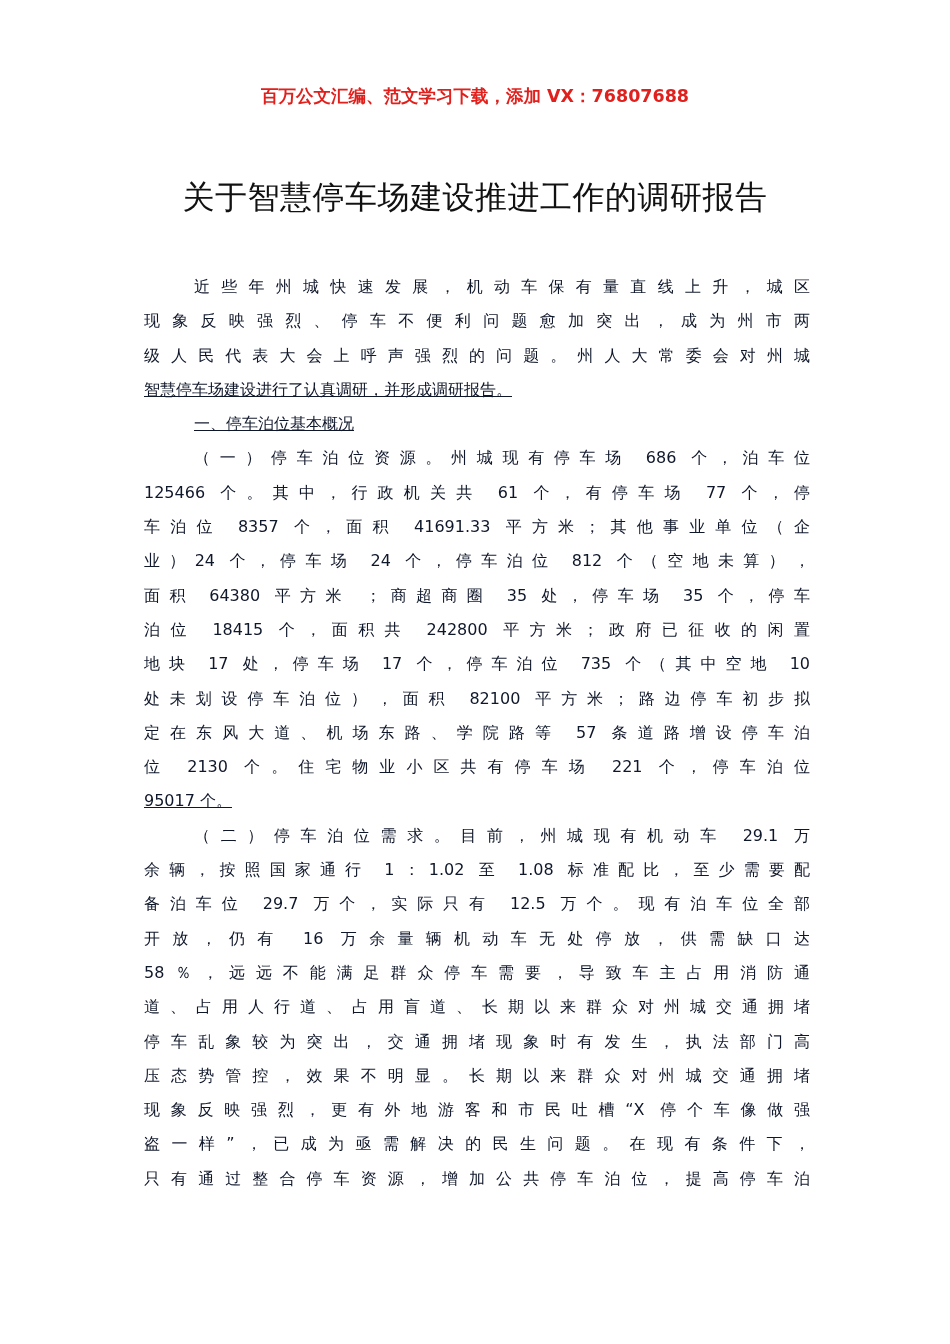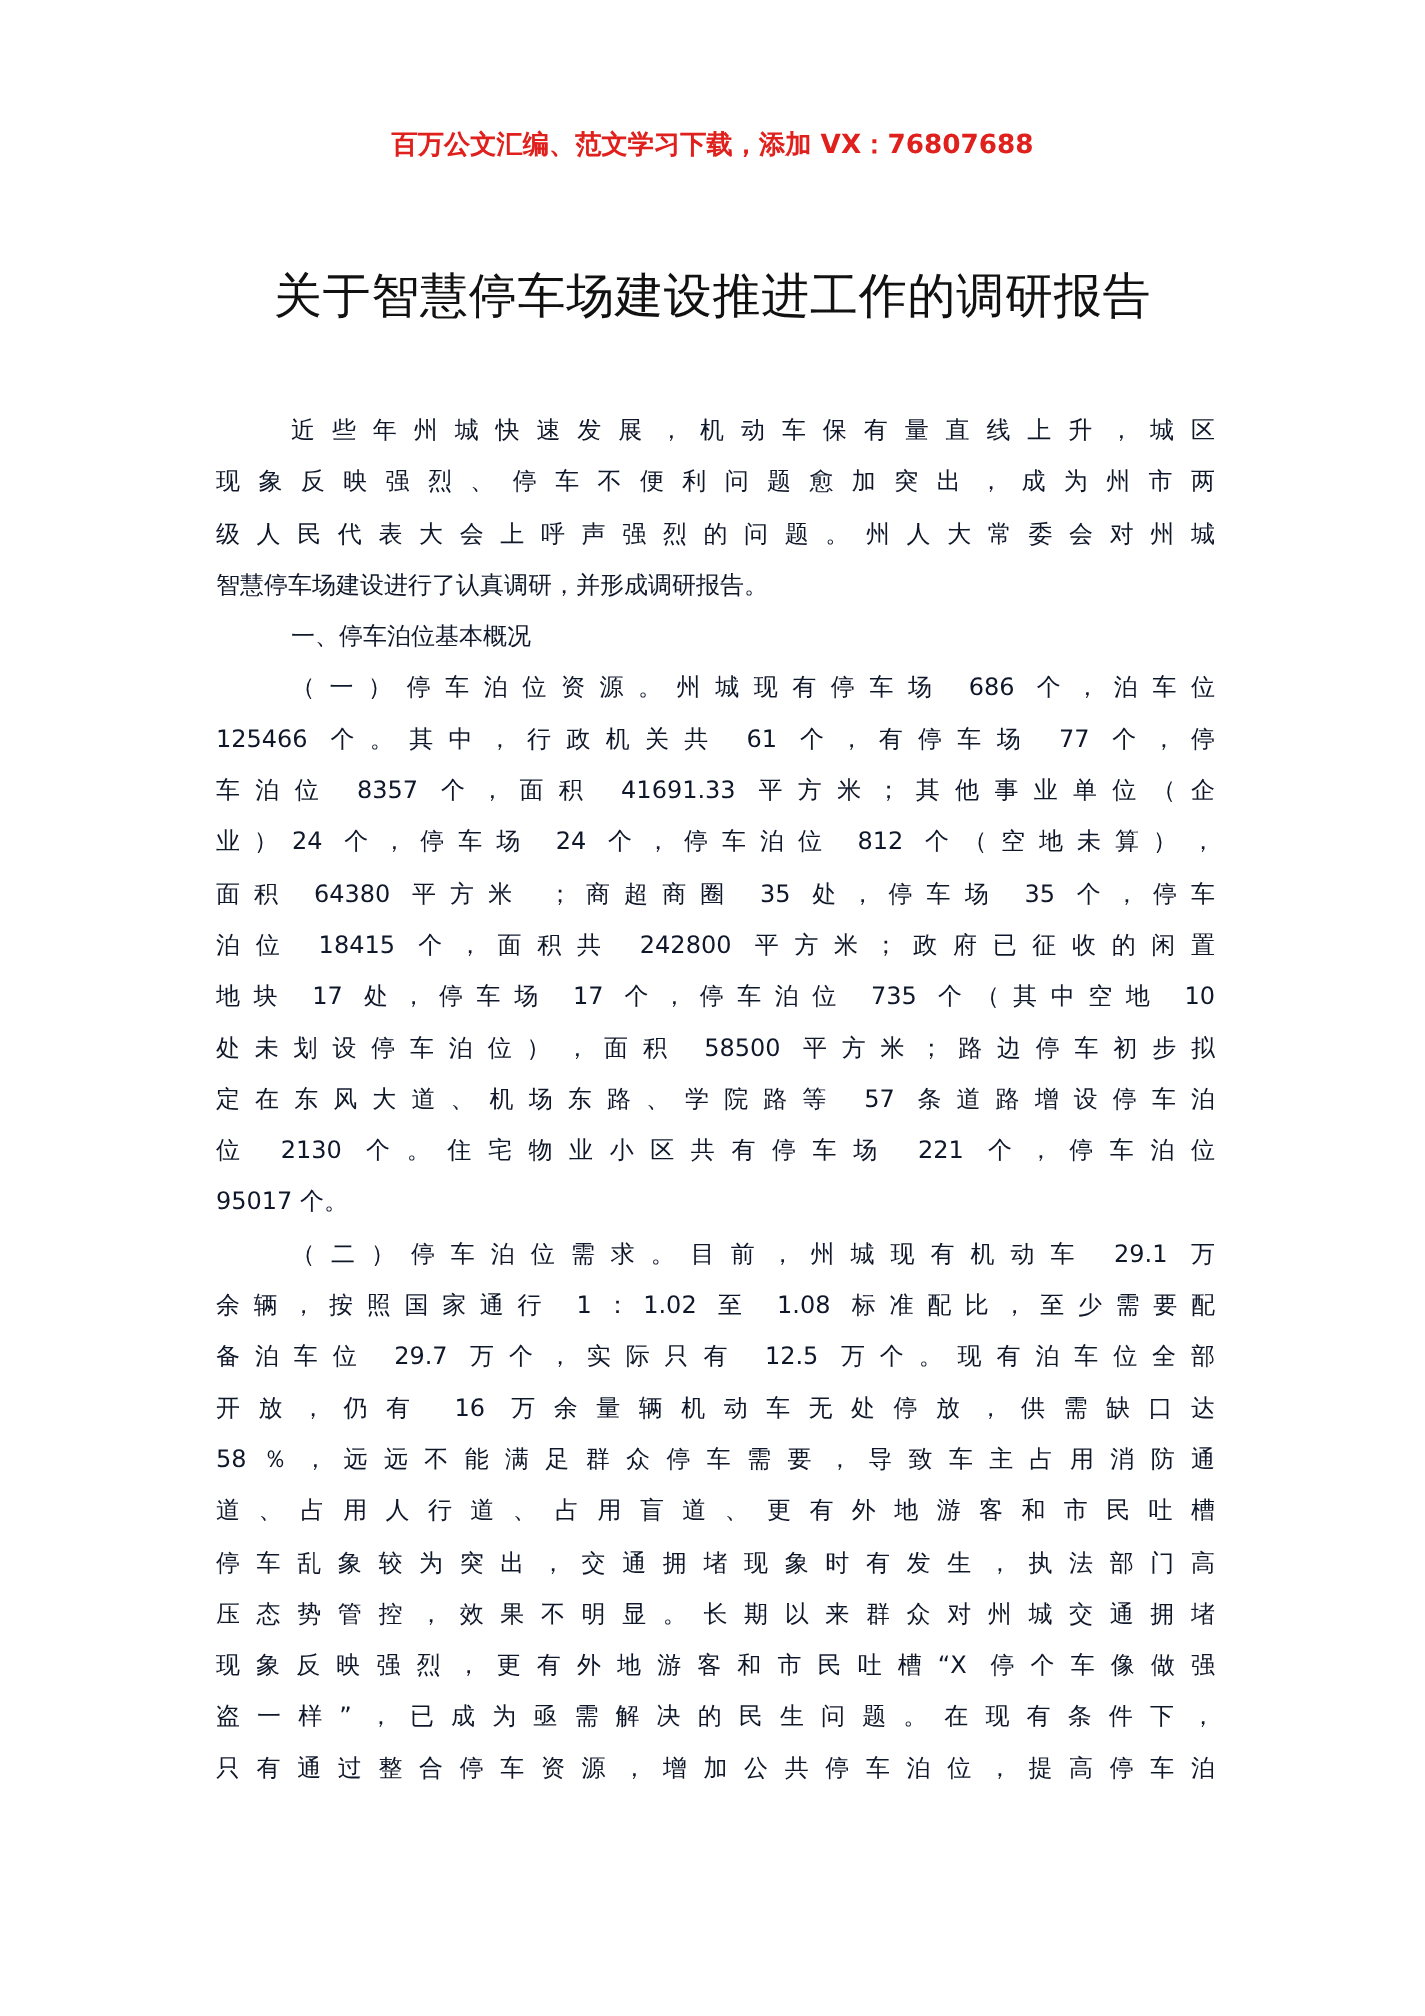--- a/index.html
+++ b/index.html
@@ -17,21 +17,21 @@
     letter-spacing: 0.5px;
   }
   .body {
     position: absolute; left: 144px; top: 270px; width: 666px;
     font-family: "DejaVu Sans", sans-serif; font-size: 16px; color: #0f172a;
   }
   .line {
     height: 34.3px; line-height: 34.3px; white-space: nowrap;
     text-align: justify; text-align-last: justify; overflow: visible;
   }
-  .line.last { text-align-last: left; }
+  .line.last { text-align-last: left; text-decoration: underline; }
   .line.indent { padding-left: 50px; }
 </style>
 </head>
 <body>
 
 <div class="page">
   <div class="watermark">百万公文汇编、范文学习下载，添加 VX：76807688</div>
   <div class="title">关于智慧停车场建设推进工作的调研报告</div>
 
   <div class="body">
@@ -48,33 +48,33 @@
     </div>
 
     <div>
       <div class="line indent">（一）停车泊位资源。州城现有停车场 686 个，泊车位</div>
       <div class="line">125466 个。其中，行政机关共 61 个，有停车场 77 个，停</div>
       <div class="line">车泊位 8357 个，面积 41691.33 平方米；其他事业单位（企</div>
       <div class="line">业）24 个，停车场 24 个，停车泊位 812 个（空地未算），</div>
       <div class="line">面积 64380 平方米  ；商超商圈 35 处，停车场 35 个，停车</div>
       <div class="line">泊位 18415 个，面积共 242800 平方米；政府已征收的闲置</div>
       <div class="line">地块 17 处，停车场 17 个，停车泊位 735 个（其中空地 10</div>
-      <div class="line">处未划设停车泊位），面积 58500 平方米；路边停车初步拟</div>
+      <div class="line">处未划设停车泊位），面积 82100 平方米；路边停车初步拟</div>
       <div class="line">定在东风大道、机场东路、学院路等 57 条道路增设停车泊</div>
       <div class="line">位 2130 个。住宅物业小区共有停车场 221 个，停车泊位</div>
       <div class="line last">95017 个。</div>
     </div>
 
     <div>
       <div class="line indent">（二）停车泊位需求。目前，州城现有机动车 29.1 万</div>
       <div class="line">余辆，按照国家通行 1：1.02 至 1.08 标准配比，至少需要配</div>
       <div class="line">备泊车位 29.7 万个，实际只有 12.5 万个。现有泊车位全部</div>
       <div class="line">开放，仍有 16 万余量辆机动车无处停放，供需缺口达</div>
       <div class="line">58％，远远不能满足群众停车需要，导致车主占用消防通</div>
-      <div class="line">道、占用人行道、占用盲道、更有外地游客和市民吐槽</div>
+      <div class="line">道、占用人行道、占用盲道、长期以来群众对州城交通拥堵</div>
       <div class="line">停车乱象较为突出，交通拥堵现象时有发生，执法部门高</div>
       <div class="line">压态势管控，效果不明显。长期以来群众对州城交通拥堵</div>
       <div class="line">现象反映强烈，更有外地游客和市民吐槽“X 停个车像做强</div>
       <div class="line">盗一样”，已成为亟需解决的民生问题。在现有条件下，</div>
       <div class="line">只有通过整合停车资源，增加公共停车泊位，提高停车泊</div>
     </div>
   </div>
 </div>
 
 </body></html>

